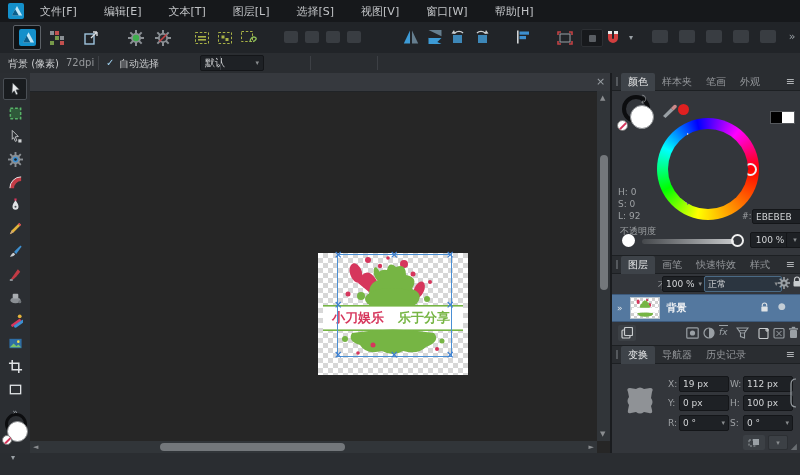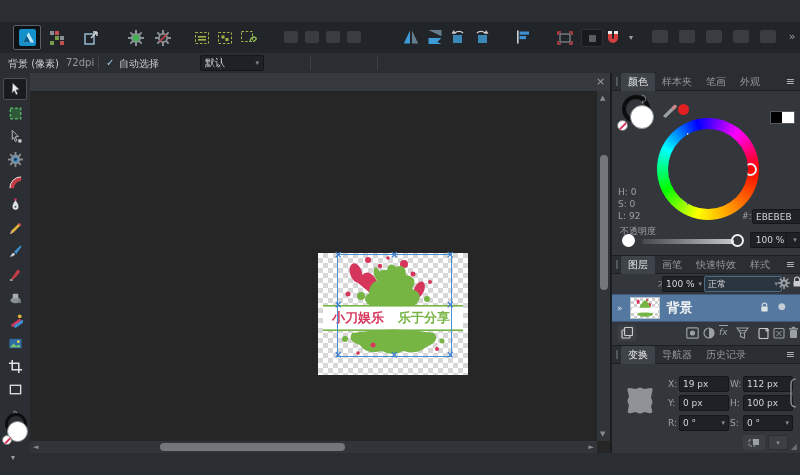--- a/index.html
+++ b/index.html
@@ -66,20 +66,37 @@
   .chk{background-image:conic-gradient(#cfcfcf 90deg,#fff 90deg 180deg,#cfcfcf 180deg 270deg,#fff 270deg);background-size:6px 6px;}
   #statusbar{left:0;top:453px;width:800px;height:22px;background:#2d3034;border-top:1px solid #121416;
              display:flex;align-items:center;}
   svg{display:block;}
 </style>
 </head>
 <body>
 
 <div id="app">
 
+  <div id="menubar" class="abs">
+    <span class="logo">
+      <svg viewBox="0 0 16 16" width="16" height="16">
+          <rect width="16" height="16" rx="2" fill="#1490cb"></rect>
+          <path d="M9 3 L14.2 12.6 L3.8 12.6 Z" fill="#bfe6f7"></path>
+          <path d="M7.2 6.2 L10.8 12.6 L3.8 12.6 Z" fill="#0a5e8c"></path>
+        </svg>
+    </span>
+    <span class="mitem">文件[F]</span>
+    <span class="mitem">编辑[E]</span>
+    <span class="mitem">文本[T]</span>
+    <span class="mitem">图层[L]</span>
+    <span class="mitem">选择[S]</span>
+    <span class="mitem">视图[V]</span>
+    <span class="mitem">窗口[W]</span>
+    <span class="mitem">帮助[H]</span>
+  </div>
 
   <div id="toolbar" class="abs">
     <span class="tbtn persona-sel" style="left:13px;top:3px;width:26px;height:23px;">
       <svg viewBox="0 0 16 16" width="17" height="17">
           <rect width="16" height="16" rx="2" fill="#1490cb"></rect>
           <path d="M9 3 L14.2 12.6 L3.8 12.6 Z" fill="#bfe6f7"></path>
           <path d="M7.2 6.2 L10.8 12.6 L3.8 12.6 Z" fill="#0a5e8c"></path>
         </svg>
     </span>
     <span class="tbtn" style="left:48px;top:7px;width:17px;height:17px;">
@@ -567,21 +584,21 @@
                 <ellipse cx="101" cy="37" rx="7" ry="11"></ellipse>
               </g>
               <g fill="#76b544">
                 <path d="M53 50 Q47 32 60 27 Q58 15 69 17 Q71 8 78 14 Q88 10 88 22 Q101 24 94 36 Q107 41 98 51 Z"></path>
                 <ellipse cx="74" cy="46" rx="27" ry="12"></ellipse>
               </g>
               <rect x="5" y="52" width="140" height="26" fill="#fff"></rect>
               <path d="M34 80 Q75 73 116 80 Q123 88 108 94 Q85 102 64 98 Q42 100 34 80 Z" fill="#76b544"></path>
             </svg>
         </span>
-        <span style="margin-left:7px;font-weight:bold;font-size:13px;color:#f0f2f4;">背景</span>
+        <span style="margin-left:7px;font-weight:bold;font-size:10px;color:#f0f2f4;">背景</span>
         <span style="position:absolute;left:148px;top:7px;">
           <svg viewBox="0 0 10 12" width="9" height="11">
               <path d="M2.5 5 V3.5 a2.5 2.5 0 0 1 5 0 V5" fill="none" stroke="#dfe3e6" stroke-width="1.2"></path>
               <rect x="1.5" y="5" width="7" height="5.5" rx="1" fill="#dfe3e6"></rect>
             </svg>
         </span>
         <span style="position:absolute;left:166px;top:6px;color:#c3cdd6;font-size:9px;">●</span>
       </div>
 
       <span class="abs" style="left:6px;top:69px;width:18px;height:16px;background:#3c4045;border-radius:2px;display:flex;align-items:center;justify-content:center;">

